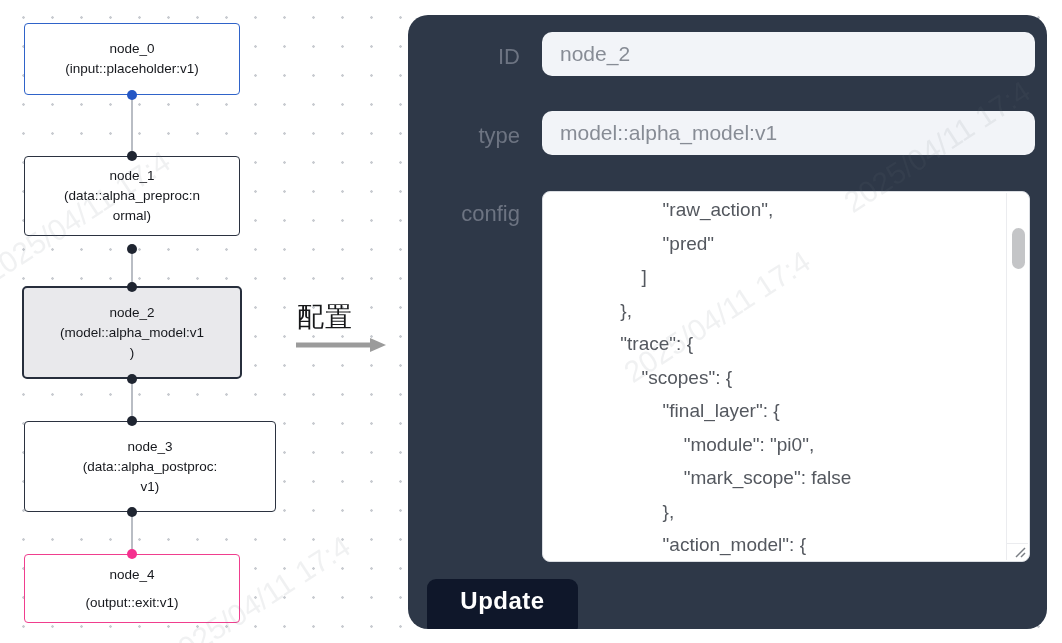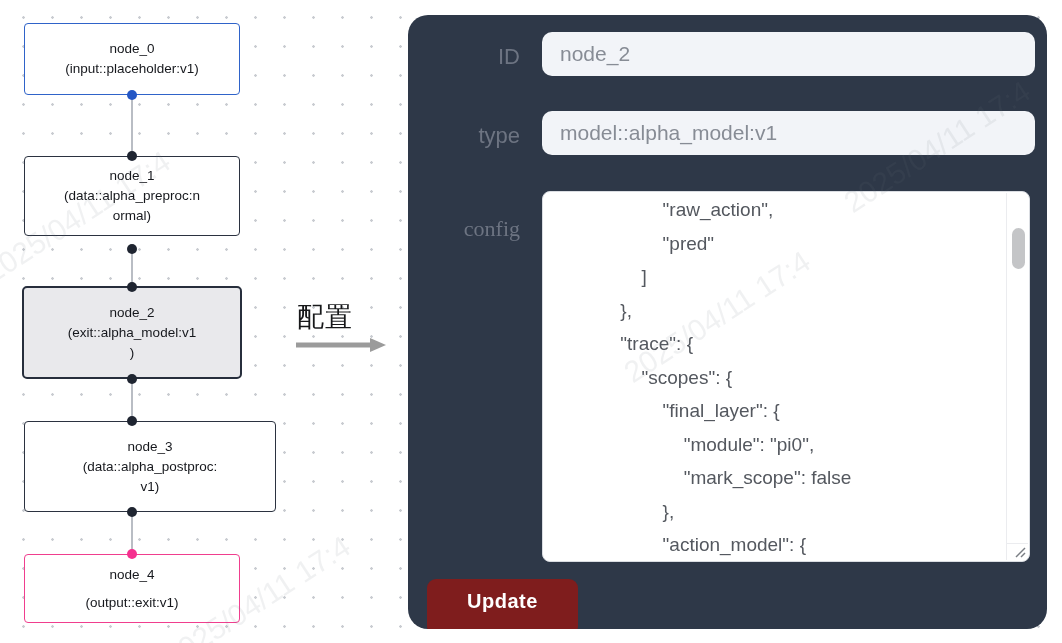--- a/index.html
+++ b/index.html
@@ -61,21 +61,21 @@
   .panel {
     position:absolute; left:408px; top:15px; width:639px; height:614px;
     background:#2e3848; border-radius:20px; overflow:hidden; z-index:2;
   }
   .panel-label {
     position:absolute; left:0; width:112px; text-align:right;
     font-size:22px; color:#6d7482;
   }
   .label-id     { top:29px; }
   .label-type   { top:108px; }
-  .label-config { top:201px;font-family:Liberation Serif, serif; }
+  .label-config { top:186px; }
 
   .panel-input {
     position:absolute; left:134px; width:493px; height:44px;
     background:#f2f4f8; border:none; outline:none; border-radius:10px;
     font-family:"Liberation Sans","DejaVu Sans",sans-serif;
     font-size:21px; color:#878c95; padding:0 18px;
   }
   .input-id   { top:17px; }
   .input-type { top:96px; }
 
@@ -93,22 +93,22 @@
   .scroll-sep   { position:absolute; right:22px; top:1px; bottom:1px; width:1px; background:#ebecef; }
   .scroll-corner{ position:absolute; right:1px; bottom:17px; width:21px; height:1px; background:#ebecef; }
   .scroll-thumb {
     position:absolute; right:4px; top:36px; width:13px; height:41px;
     background:#c4c5c7; border-radius:6.5px;
   }
   .resize-grip { position:absolute; right:3px; bottom:3px; }
 
   .update-btn {
     position:absolute; left:19px; top:564px; width:151px; height:56px;
-    background:#7f1d1d; border:none; border-radius:9px;
-    color:#ffffff; font-size:20px; font-weight:600;
+    background:#0f172a; border:none; border-radius:9px;
+    color:#ffffff; font-size:24px; font-weight:600;
     font-family:"Liberation Sans","DejaVu Sans",sans-serif;
     letter-spacing:0.5px; padding-bottom:12px; cursor:pointer;
   }
 
   
   .watermark {
     position:absolute; z-index:9; pointer-events:none;
     font-size:30px; color:rgba(110,115,125,0.10);
     transform:rotate(-33deg); white-space:nowrap;
   }
@@ -125,21 +125,21 @@
   <div class="node-name">node_0</div>
   <div class="node-type">(input::placeholder:v1)</div>
 </div>
 <div class="node node-1">
   <div class="node-name">node_1</div>
   <div class="node-type">(data::alpha_preproc:n
 ormal)</div>
 </div>
 <div class="node node-2">
   <div class="node-name">node_2</div>
-  <div class="node-type">(exit::alpha_model:v1
+  <div class="node-type">(model::alpha_model:v1
 )</div>
 </div>
 <div class="node node-3">
   <div class="node-name">node_3</div>
   <div class="node-type">(data::alpha_postproc:
 v1)</div>
 </div>
 <div class="node node-4">
   <div class="node-name">node_4</div>
   <div class="node-type">(output::exit:v1)</div>

